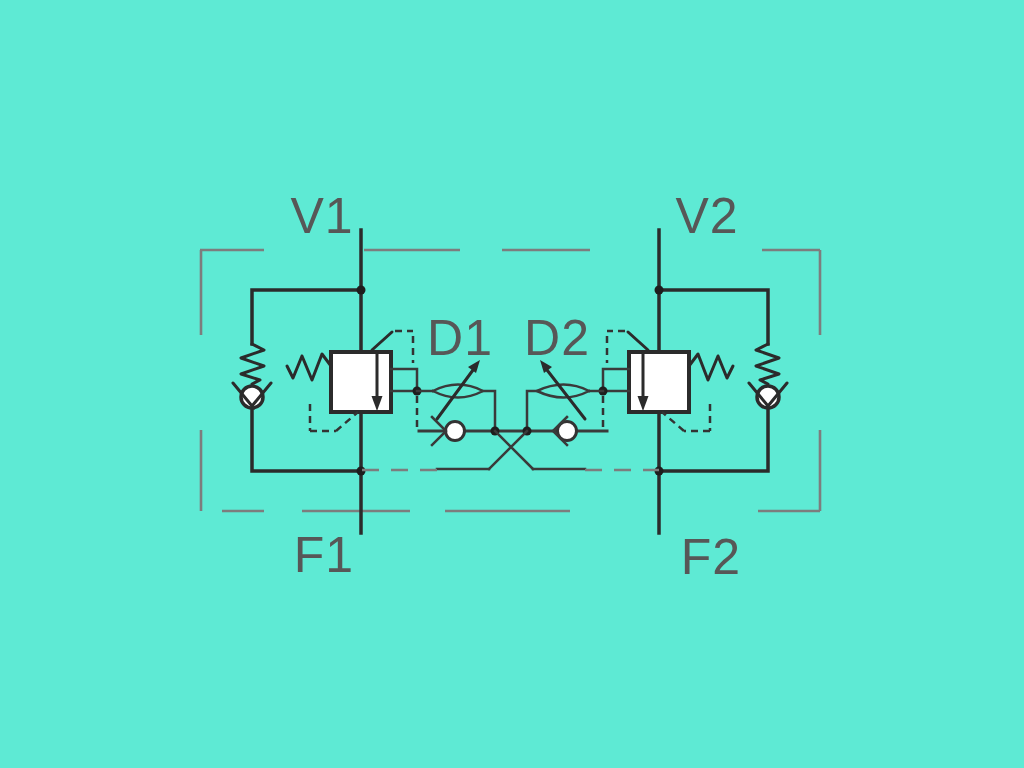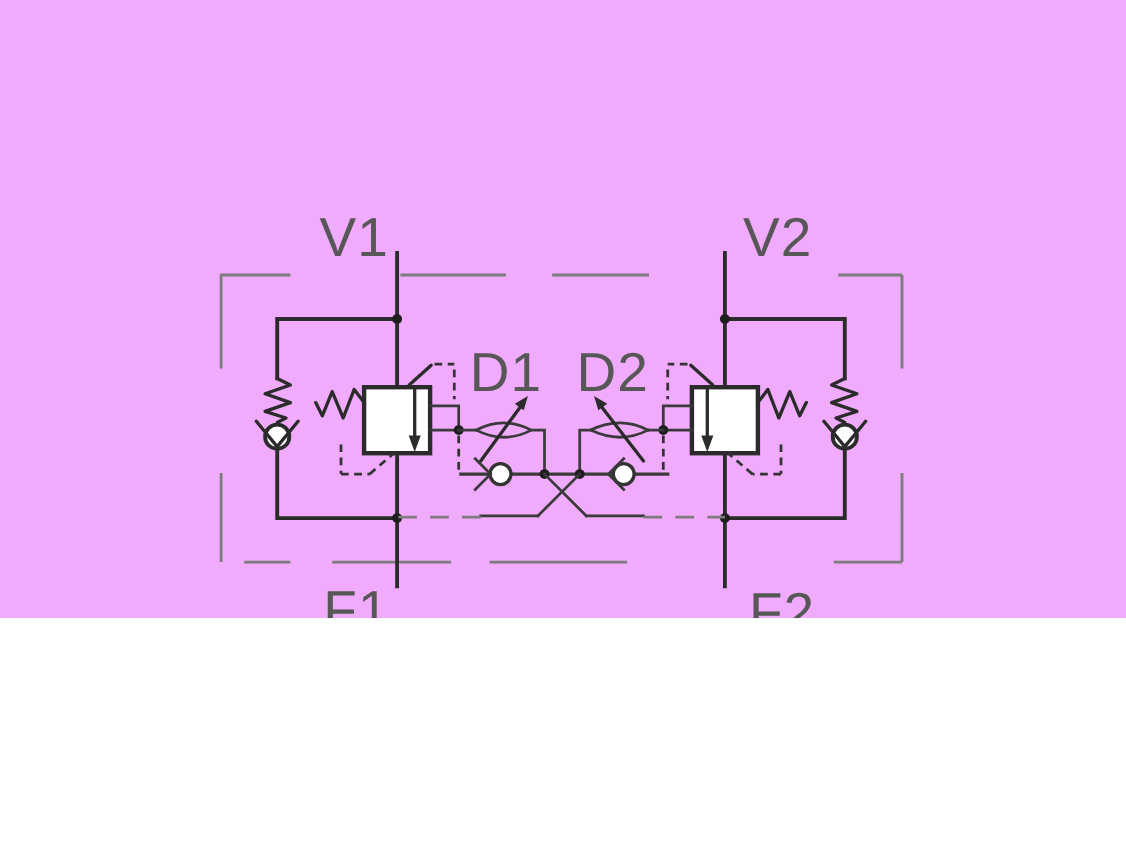--- a/index.html
+++ b/index.html
@@ -1,16 +1,16 @@
 <!DOCTYPE html>
 <html><head>
 <meta charset="utf-8">
 <style>
   html,body{margin:0;padding:0;background:#ffffff;}
-  .canvas{position:relative;width:1024px;height:562px;background:#f0abfc;overflow:hidden;
+  .canvas{position:relative;width:1024px;height:768px;background:#5eead4;overflow:hidden;
           font-family:"Liberation Sans", sans-serif;text-decoration:underline;}
   svg{display:block;}
   .main   {stroke:#2b2b2b;stroke-width:3.5;fill:none;stroke-linecap:square;}
   .main-thin{stroke:#2b2b2b;stroke-width:3;fill:none;stroke-linecap:round;stroke-linejoin:round;}
   .body-rect{stroke:#2b2b2b;stroke-width:4;fill:#ffffff;}
   .ball   {stroke:#2b2b2b;stroke-width:3.5;fill:#ffffff;}
   .mid    {stroke:#3a3a3a;stroke-width:2.5;fill:none;stroke-linecap:square;}
   .mid3   {stroke:#3a3a3a;stroke-width:3;fill:none;stroke-linecap:square;}
   .smallball{stroke:#333333;stroke-width:3;fill:#ffffff;}
   .dashed {stroke:#333333;stroke-width:2.5;fill:none;stroke-dasharray:7 5;stroke-linecap:butt;}

